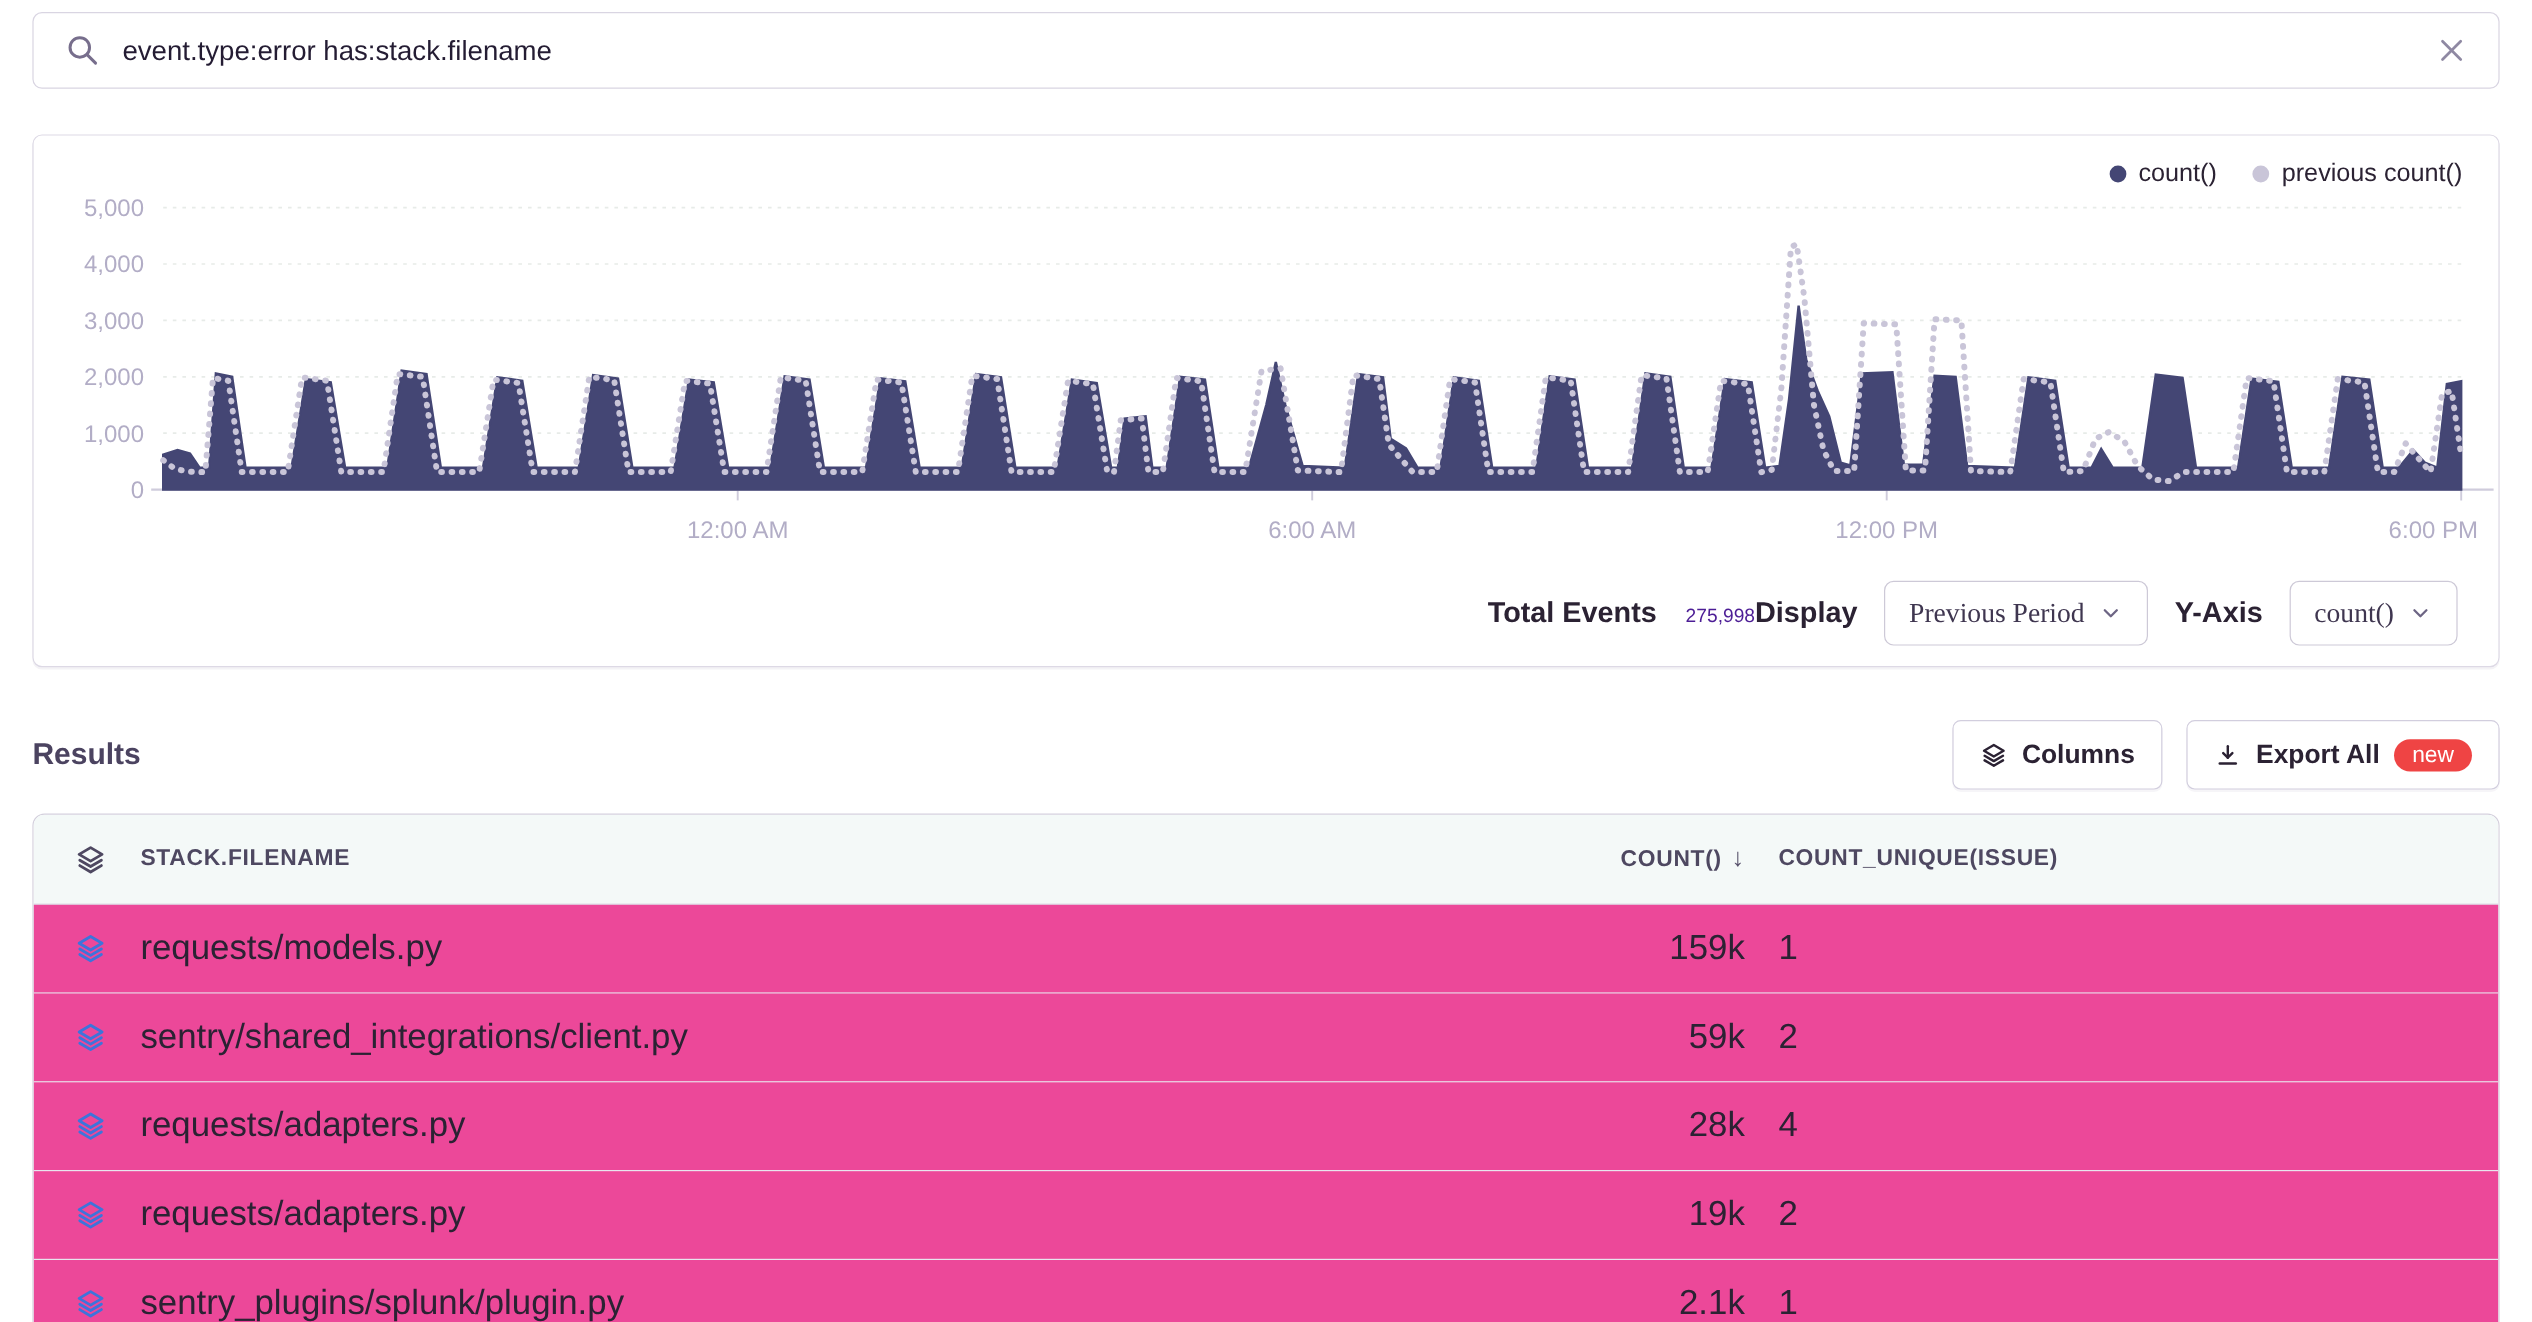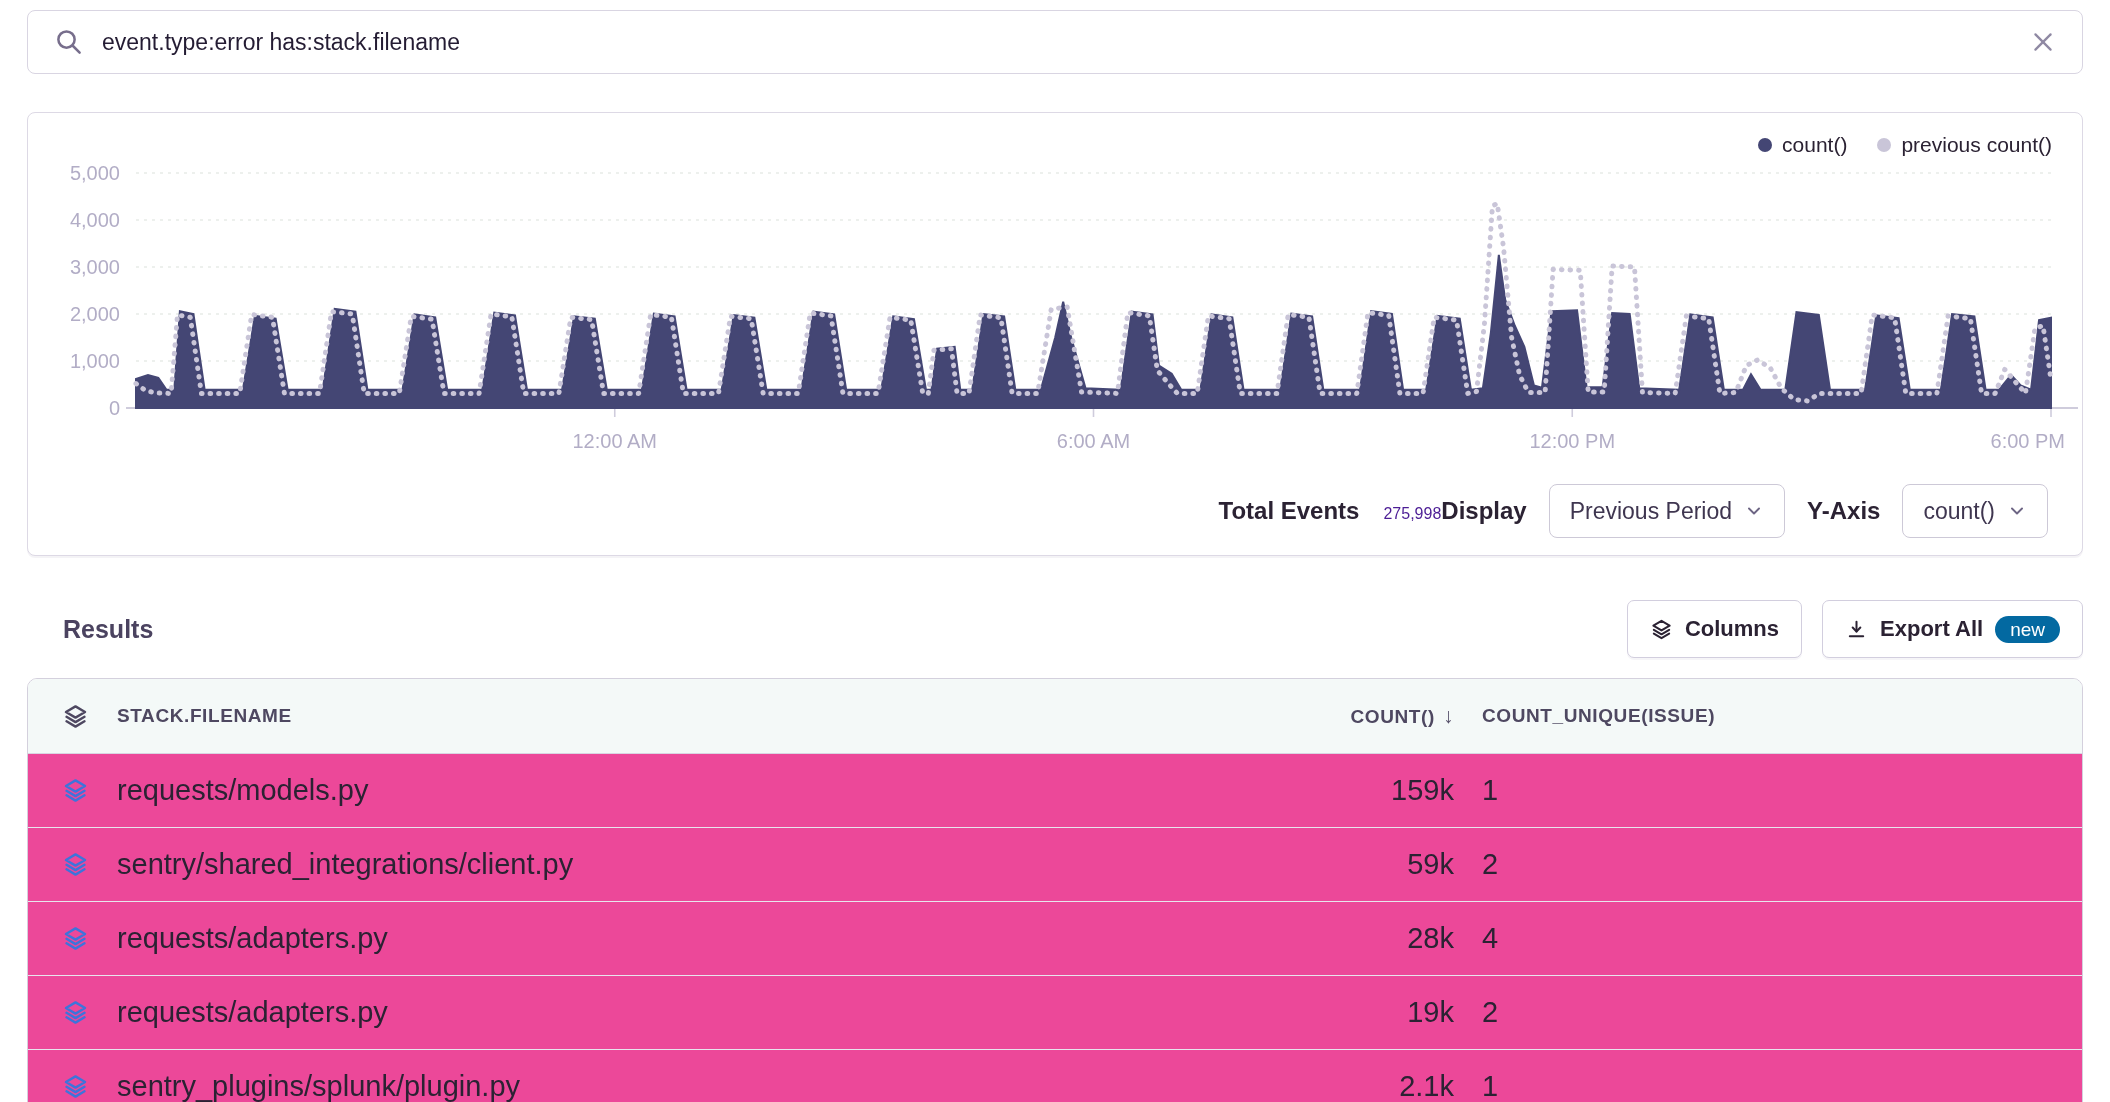--- a/index.html
+++ b/index.html
@@ -26,31 +26,31 @@
 
   .chart-footer { display:flex; align-items:center; justify-content:flex-end;
     padding:6px 34px 0 34px; height:94px; }
   .cf-left { display:flex; align-items:baseline; gap:24px; }
   .cf-label { font-weight:700; font-size:24px; color:#2b2233; }
   .cf-value { font-size:16px; color:#4c1d95; }
   .cf-right { display:flex; align-items:center; gap:22px; }
   .cf-right .cf-label { }
   .dd-btn { display:flex; align-items:center; gap:12px; height:54px; padding:0 20px;
     border:1.5px solid #cdc9d7; border-radius:8px; background:#fff; font-size:23px;
-    color:#3f3650; font-family:Liberation Sans, sans-serif; cursor:pointer; }
+    color:#3f3650; font-family:Liberation Serif, serif; cursor:pointer; }
 
   
   .results-row { margin-top:44px; display:flex; align-items:center; justify-content:space-between; }
-  .results-title { font-size:25px; font-weight:700; color:#4b4360;margin-left:36px; }
+  .results-title { font-size:25px; font-weight:700; color:#4b4360; }
   .actions { display:flex; gap:20px; }
   .btn { display:flex; align-items:center; gap:12px; height:58px; padding:0 22px;
     border:1.5px solid #d2cede; border-radius:7px; background:#fff; font-size:22px;
     font-weight:700; color:#2b2233; font-family:inherit; cursor:pointer;
     box-shadow:0 2px 0 rgba(96,78,130,0.06); }
-  .badge { background:#0369a1; color:#fff; font-size:19px; font-weight:400;
+  .badge { background:#ef4444; color:#fff; font-size:19px; font-weight:400;
     padding:4px 15px; border-radius:999px; line-height:1; }
 
   
   .table { margin-top:20px; border:1.5px solid #d4d0dd; border-radius:10px 10px 0 0;
     overflow:hidden; background:#fff; }
   .trow { display:grid; grid-template-columns:1fr 340px 600px; align-items:center; }
   .thead { background:#f4f9f8; height:75px; border-bottom:1.5px solid #d9d5e2;
     font-size:19px; font-weight:700; color:#4e4861; letter-spacing:0.6px; }
   .tbody .trow { height:74px; border-bottom:1.5px solid #e8e5ee; background:#ec4899; font-size:29px; }
   .cell-file { display:flex; align-items:center; gap:28px; padding-left:34px; }

